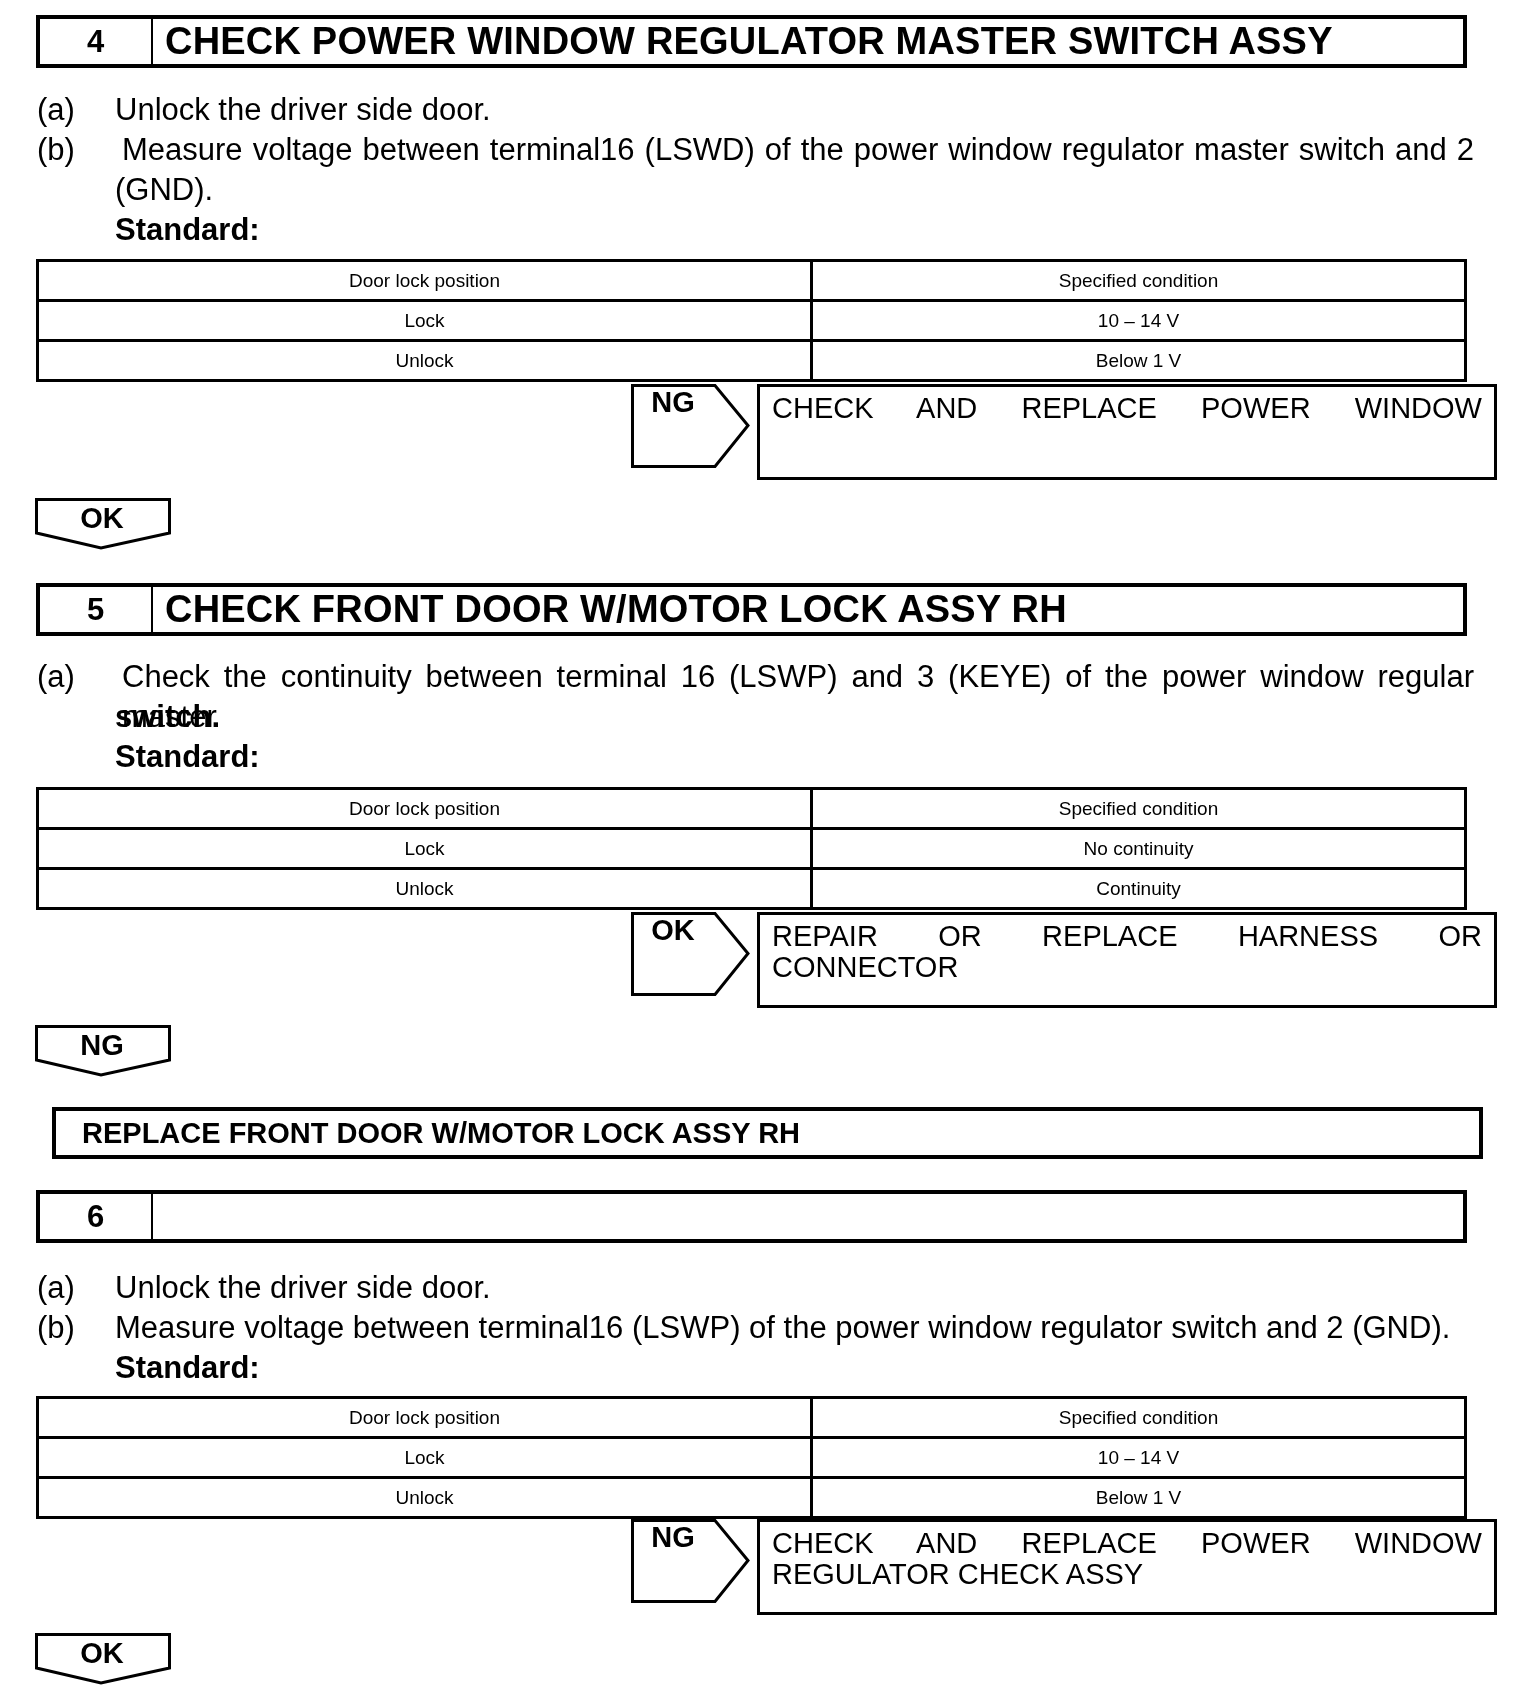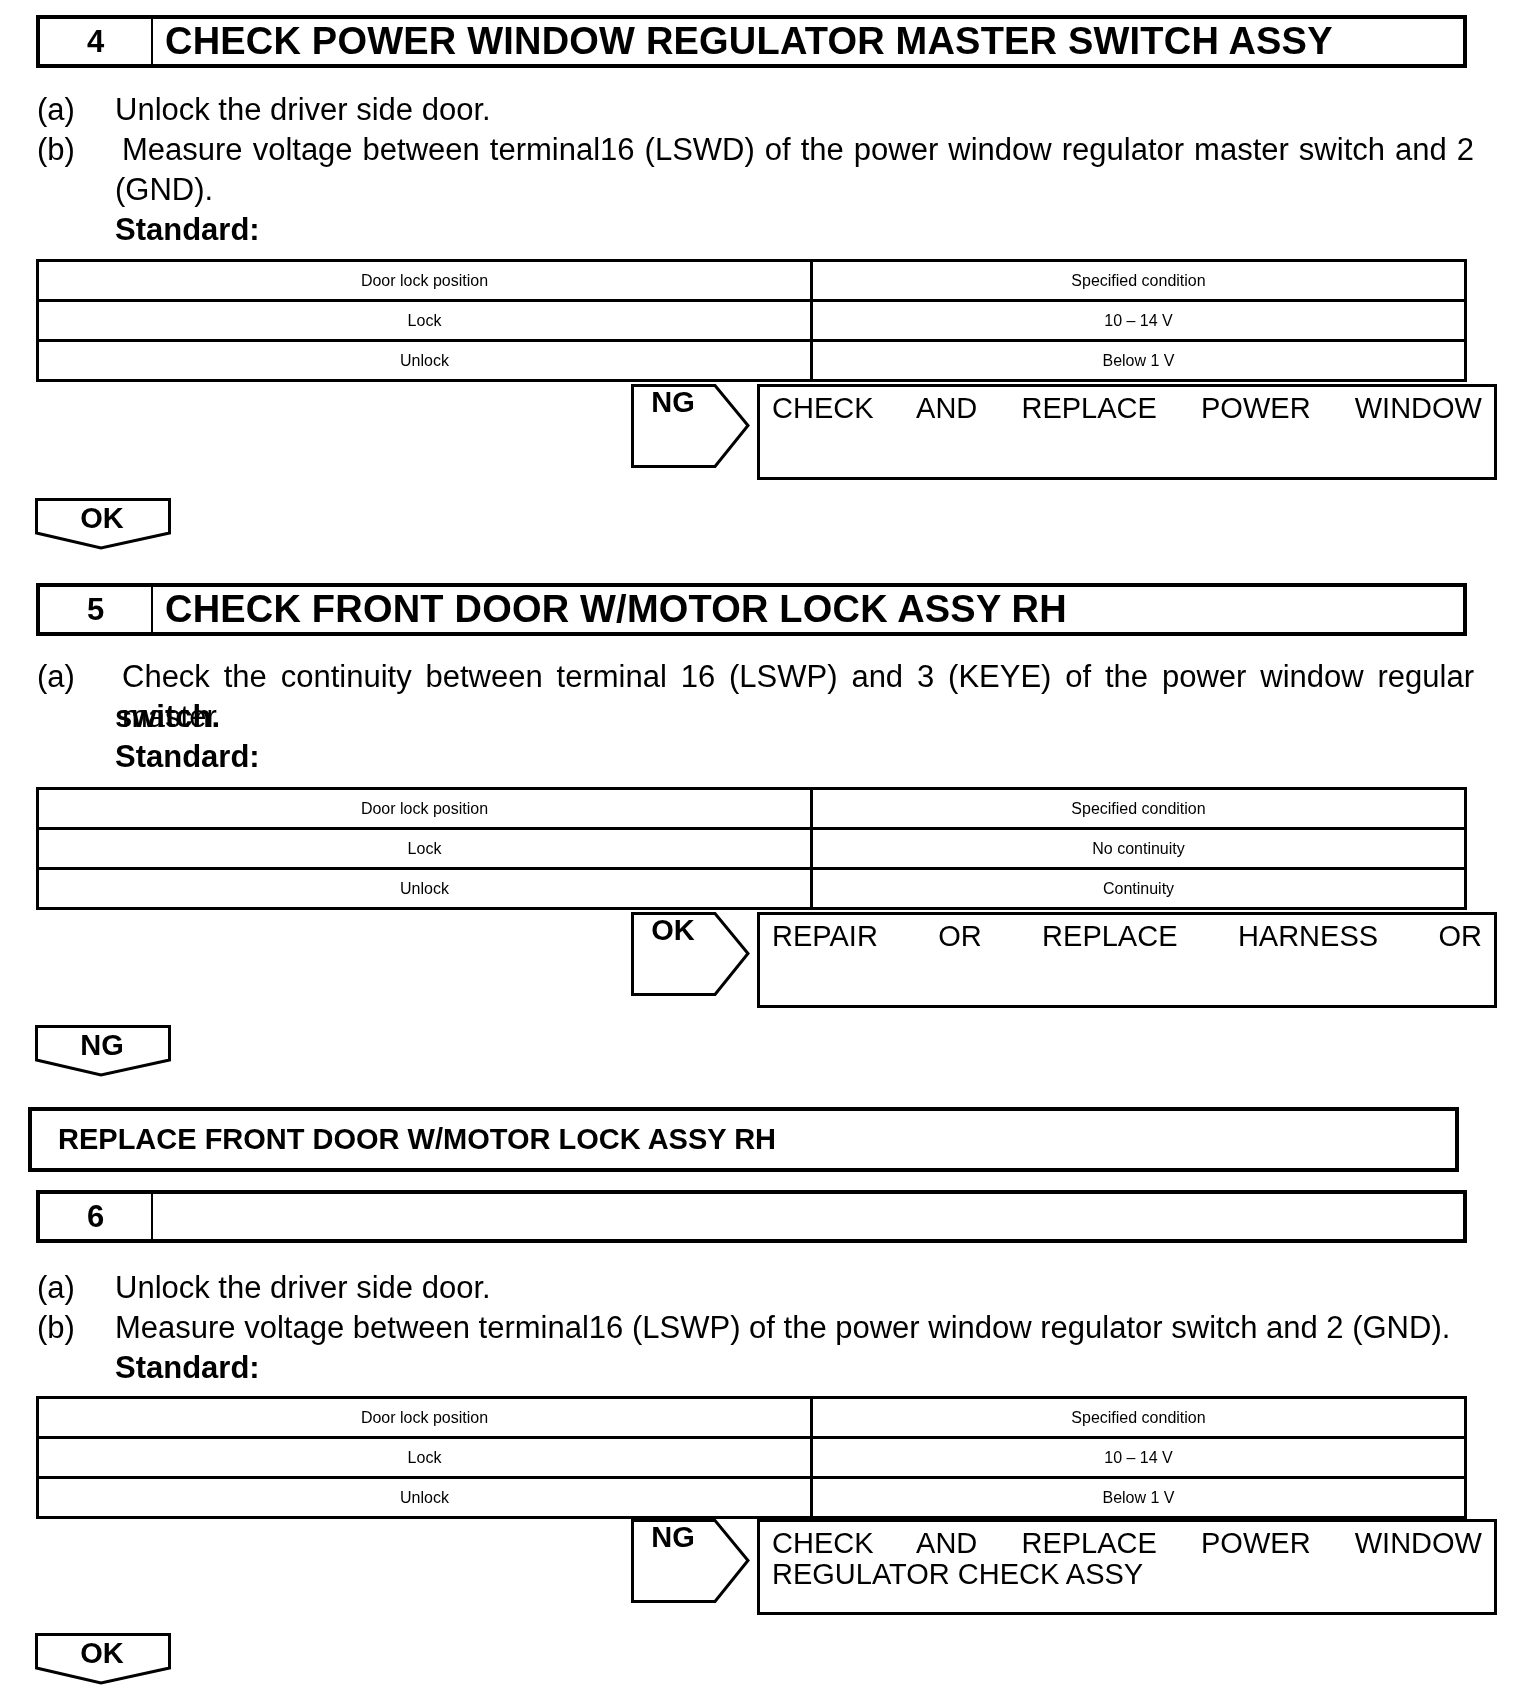--- a/index.html
+++ b/index.html
@@ -9,21 +9,21 @@
   .hdr { border:4px solid #000; display:flex; align-items:center; }
   .hdr .num { width:111px; height:100%; border-right:2px solid #000; display:flex;
               align-items:center; justify-content:center; font-weight:bold; font-size:31px; }
   .hdr .title { padding-left:12px; font-weight:bold; font-size:38px; white-space:nowrap; letter-spacing:0.2px; }
   .line { position:absolute; font-size:31px; line-height:40px; white-space:nowrap; }
   .lbl { left:37px; }
   .txt { left:115px; }
   .txt-just { left:115px; width:1352px; text-align:justify; text-align-last:justify; white-space:normal;margin-left:7px; }
   .std { left:115px; font-weight:bold; }
   table.spec { position:absolute; left:36px; width:1431px; border-collapse:collapse;
-               font-size:16px; }
+               font-size:19px; }
   table.spec td { border:3px solid #000; text-align:center; padding:0; height:37px; }
   table.spec td.c1 { width:771px; }
   .arrow-box { position:absolute; }
   .arrow-box svg { position:absolute; left:0; top:0; }
   .arrow-box .lab { position:absolute; left:0; top:2px; width:84px; text-align:center;
                     font-weight:bold; font-size:29px; }
   .result { position:absolute; border:3px solid #000; font-weight:normal; font-size:29px;
             line-height:31px; padding:6px 12px 0 12px; }
   .result .r1 { display:block; text-align:justify; text-align-last:justify; }
   .result .r2 { display:block; }
@@ -109,30 +109,31 @@
   </table>
 
 <div class="arrow-box" style="left:631px;top:912px;width:120px;height:84px;">
   <svg width="120" height="84">
     <polygon points="1.5,1.5 84,1.5 117,41.5 84,82.5 1.5,82.5" fill="#fff" stroke="#000" stroke-width="3"></polygon>
   </svg>
   <div class="lab">OK</div>
 </div>
 <div class="result" style="left:757px;top:912px;width:710px;height:84px;">
   <span class="r1">REPAIR OR REPLACE HARNESS OR</span>
+  <span class="r2">CONNECTOR</span>
 </div>
 
 <div class="down-box" style="left:35px;top:1025px;width:136px;height:52px;">
   <svg width="136" height="52">
     <polygon points="1.5,1.5 134.5,1.5 134.5,35 66,50 1.5,35" fill="#fff" stroke="#000" stroke-width="3"></polygon>
   </svg>
   <div class="lab">NG</div>
 </div>
 
-<div class="abs final" style="left:28px;top:1107px;width:1431px;height:65px;">
+<div class="abs final" style="left:52px;top:1107px;width:1431px;height:52px;">
   <span>REPLACE FRONT DOOR W/MOTOR LOCK ASSY RH</span>
 </div>
 
 <div class="abs hdr" style="left:36px;top:1190px;width:1431px;height:53px;">
   <div class="num">6</div>
 </div>
 <div class="line lbl" style="top:1268px;">(a)</div>
 <div class="line txt" style="top:1268px;">Unlock the driver side door.</div>
 <div class="line lbl" style="top:1308px;">(b)</div>
 <div class="line txt" style="top:1308px;">Measure voltage between terminal16 (LSWP) of the power window regulator switch and 2 (GND).</div>

